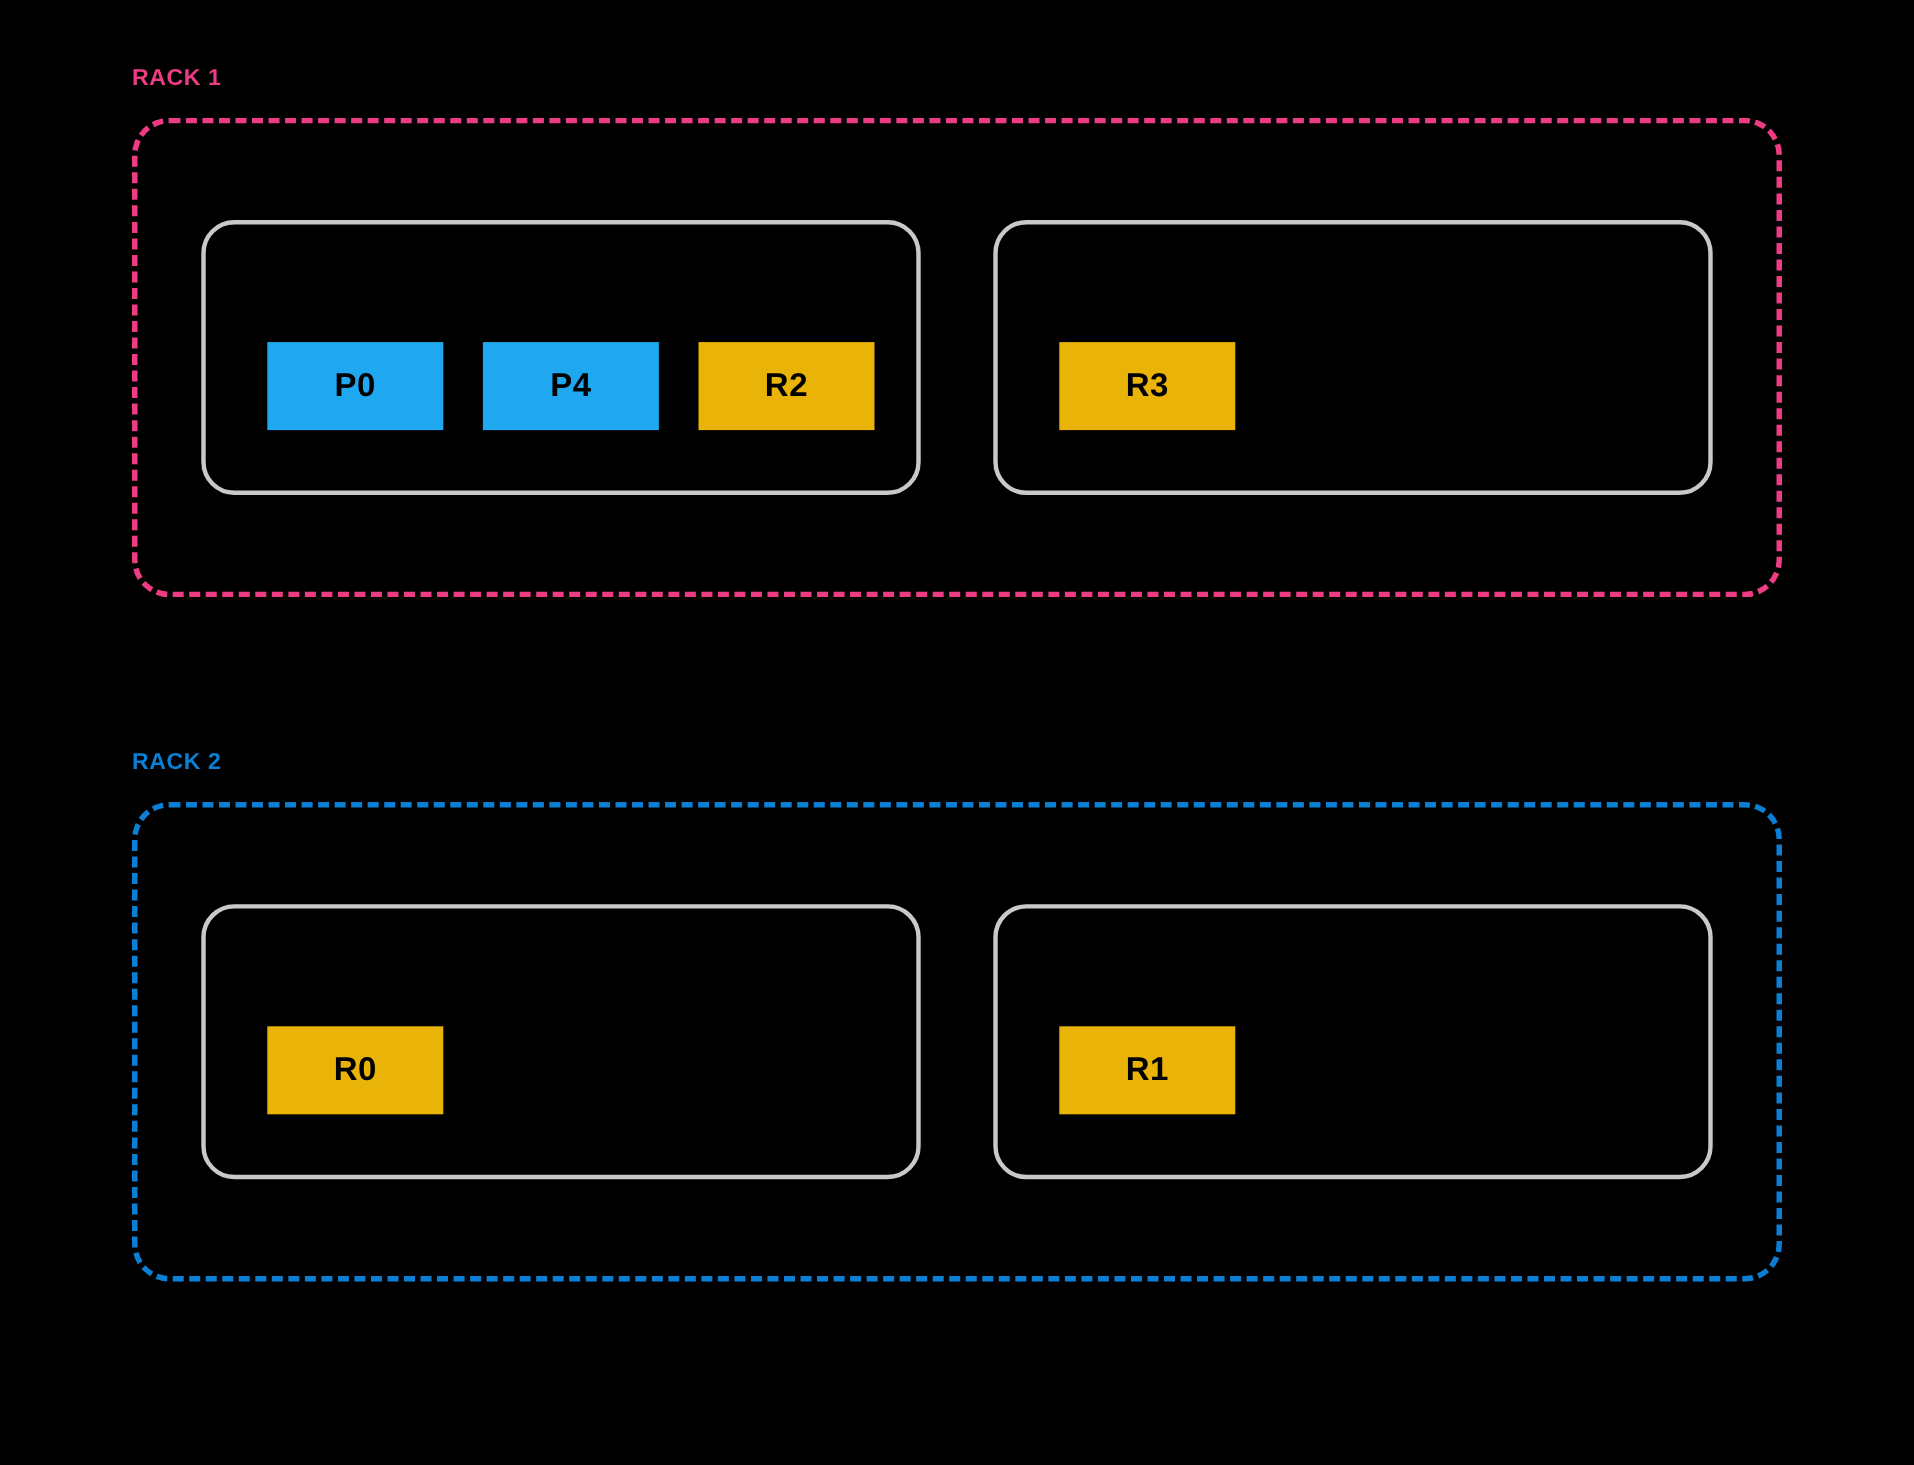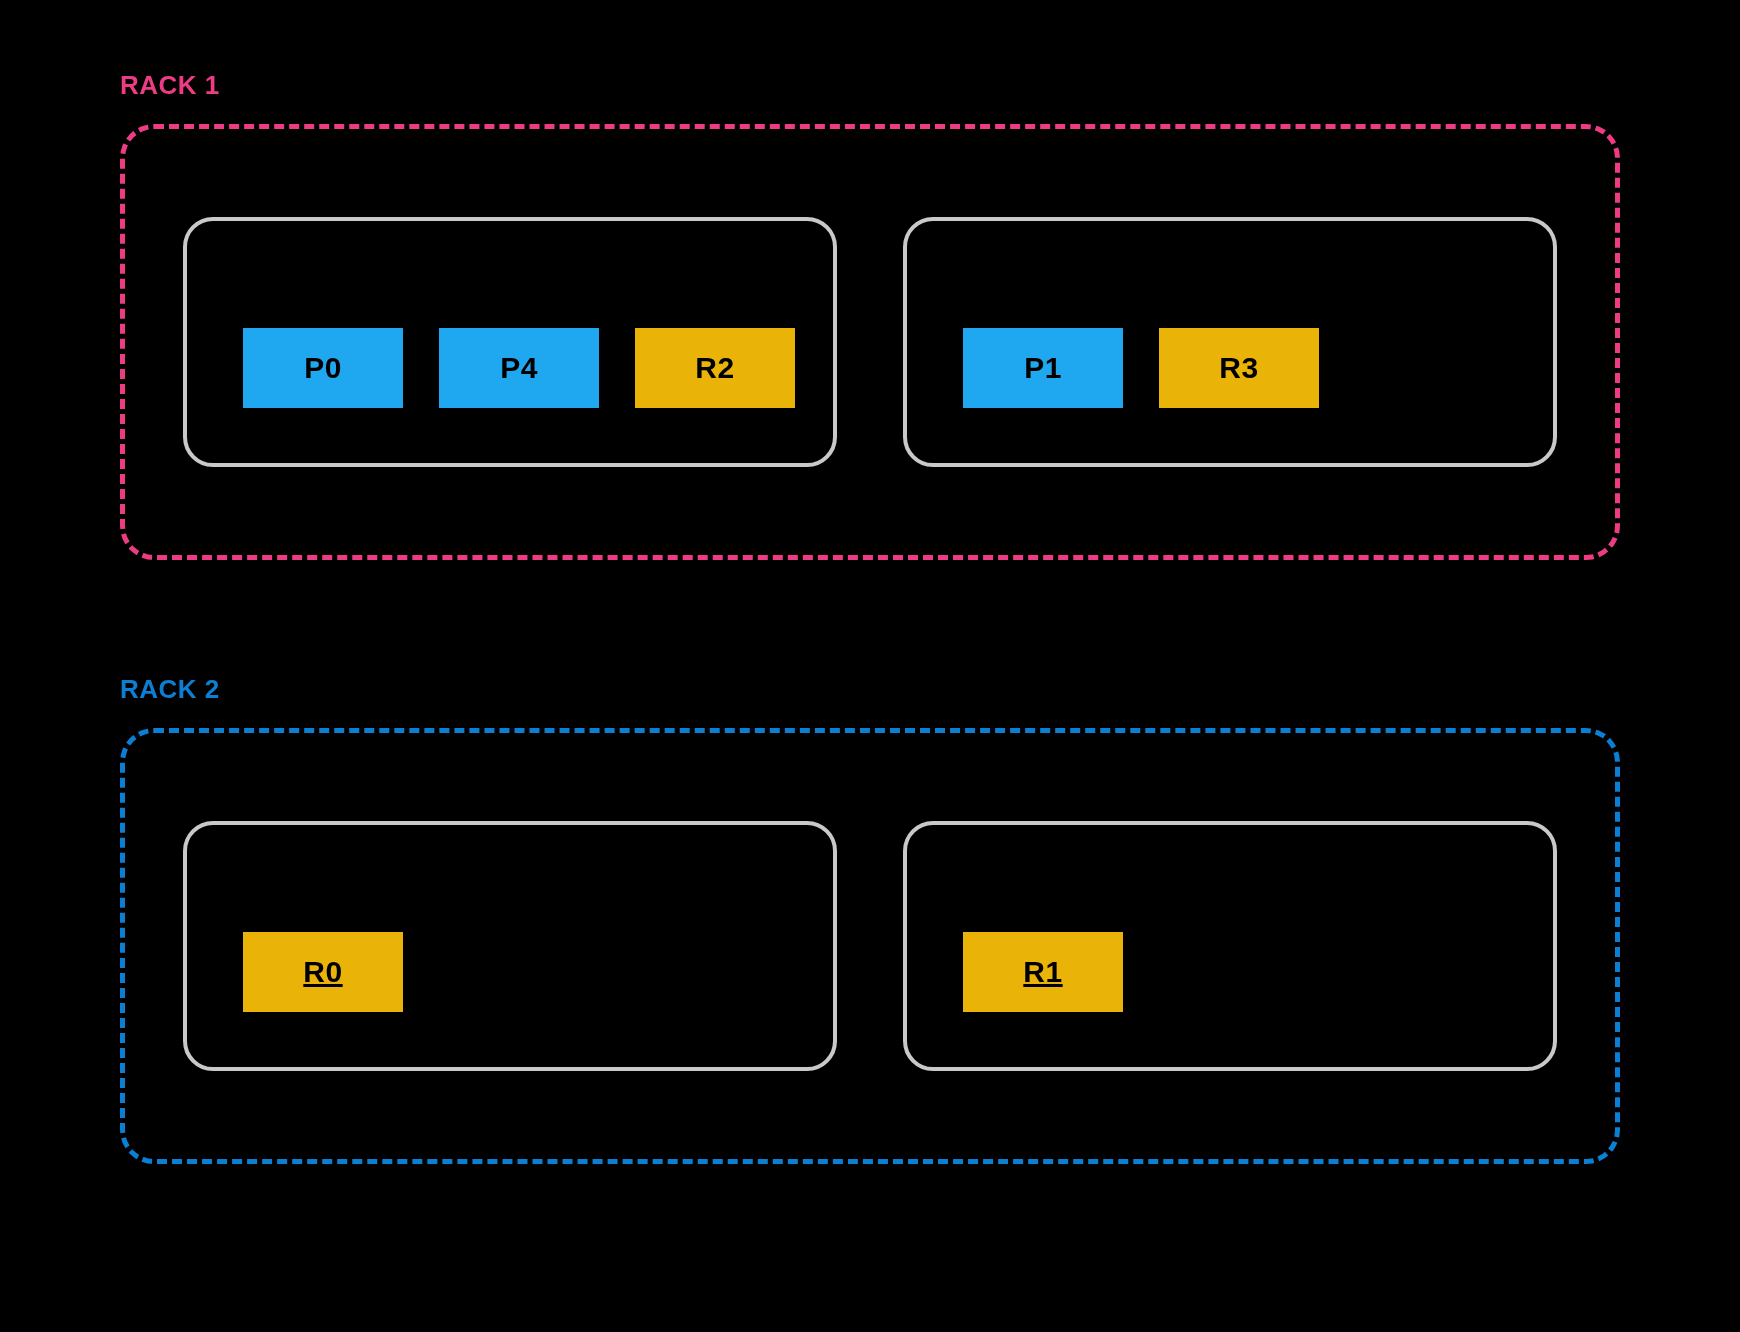--- a/index.html
+++ b/index.html
@@ -23,31 +23,30 @@
     background: #000000;
   }
 
   
   .rack {
     position: absolute;
     left: 120px;
     width: 1500px;
   }
   .rack-1 { top: 60px; }
-  .rack-2 { top: 664px; text-decoration: underline; }
+  .rack-2 { top: 682px; }
 
   .rack-label {
-    font-size: 26px;
+    font-size: 21px;
     font-weight: bold;
     letter-spacing: 0.5px;
     line-height: 1;
     margin-left: 0px;
     margin-bottom: 26px;
     user-select: none;
-    margin-top: 12px;
   }
   .rack-1 .rack-label { color: #ED3C84; }
   .rack-2 .rack-label { color: #0B7FD4; }
 
   .rack-box {
     position: relative;
     height: 436px;
     border-radius: 34px;
     box-sizing: border-box;
     display: flex;
@@ -103,21 +102,20 @@
 
     <div class="rack-box">
 
       <div class="node">
         <div class="block partition">P0</div>
         <div class="block partition">P4</div>
         <div class="block replica">R2</div>
       </div>
 
       <div class="node">
-        <div class="block partition">P1</div>
         <div class="block replica">R3</div>
       </div>
 
     </div>
   </div>
 
   <div class="rack rack-2">
     <div class="rack-label">RACK 2</div>
 
     <div class="rack-box">

